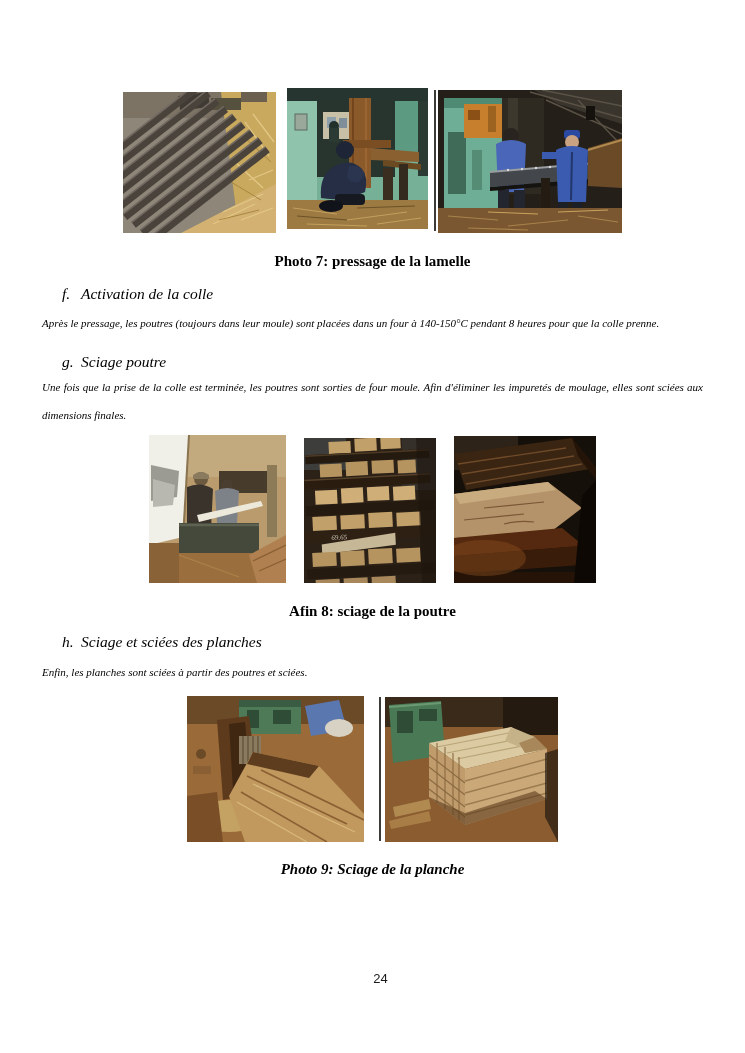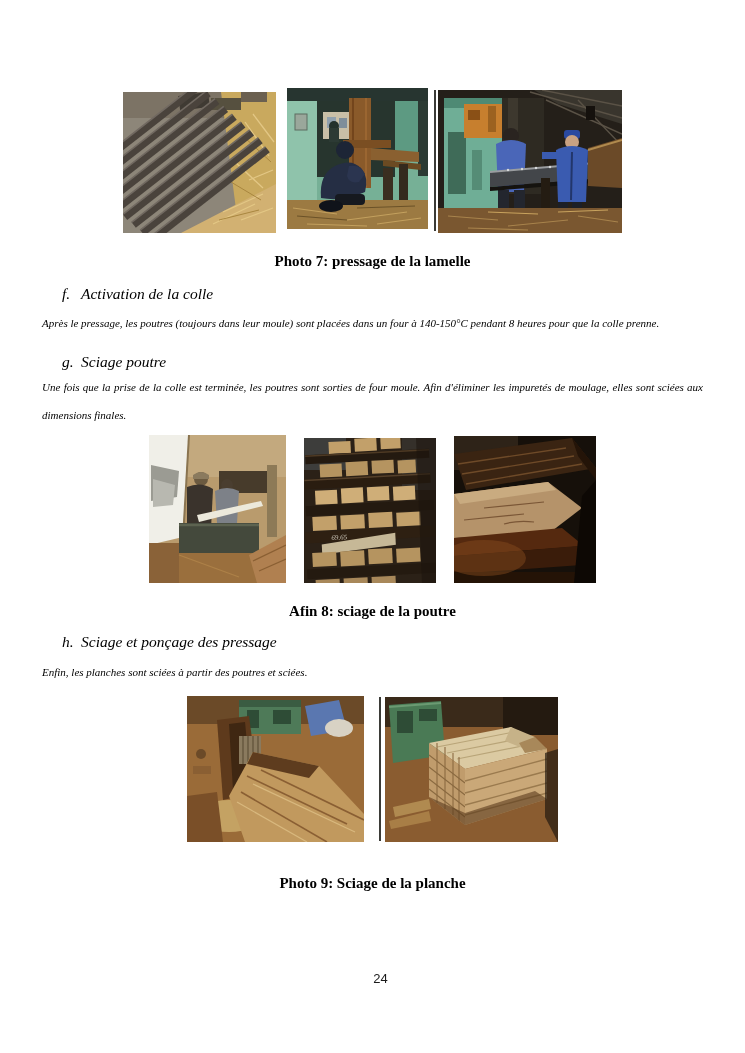--- a/index.html
+++ b/index.html
@@ -16,21 +16,21 @@
   .row-photo7{margin-top:88px;height:145px;}
   .row-photo8{margin-top:6px;height:148px;}
   .row-photo9{margin-top:10px;height:146px;}
   .ph{display:block;}
   .vline{width:2px;background:#3b3b37;}
   .caption{
     text-align:center;font-weight:bold;font-size:15px;line-height:18px;margin:0;
   }
   .caption-7{margin-top:19px;}
   .caption-8{margin-top:19px;}
-  .caption-9{margin-top:32px;}
+  .caption-9{margin-top:18px;font-style:italic;}
   .heading{
     font-style:italic;font-size:15.5px;line-height:18px;
     padding-left:20px;margin:0;
   }
   .heading-f{margin-top:15px;}
   .heading-g{margin-top:16px;}
   .heading-h{margin-top:13px;}
   .h-label{display:inline-block;width:19px;}
   .body-text{
     font-size:11px;line-height:28px;text-align:justify;margin:0;font-style:italic;
@@ -332,21 +332,21 @@
       <ellipse cx="30" cy="122" rx="42" ry="18" fill="#8a4e1e" opacity="0.45"></ellipse>
       <polygon points="128,60 142,44 142,147 120,147" fill="#0d0804"></polygon>
     </svg>
   </div>
 
   <div class="caption caption-8">Afin 8: sciage de la poutre</div>
 
   <div class="content">
 
     <div class="heading heading-h">
-      <span class="h-label">h.</span><span class="h-title">Sciage et ponçage des pressage</span>
+      <span class="h-label">h.</span><span class="h-title">Sciage et sciées des planches</span>
     </div>
     <p class="body-text para-h">Enfin, les planches sont sciées à partir des poutres et sciées.</p>
   </div>
 
   <div class="photo-row row-photo9">
 
     <svg class="ph" width="177" height="146" viewBox="0 0 177 146">
       <rect width="177" height="146" fill="#9a6b38"></rect>
       <rect x="0" y="0" width="177" height="28" fill="#6b4a28"></rect>
       <rect x="52" y="4" width="62" height="34" fill="#4e7a58"></rect>

